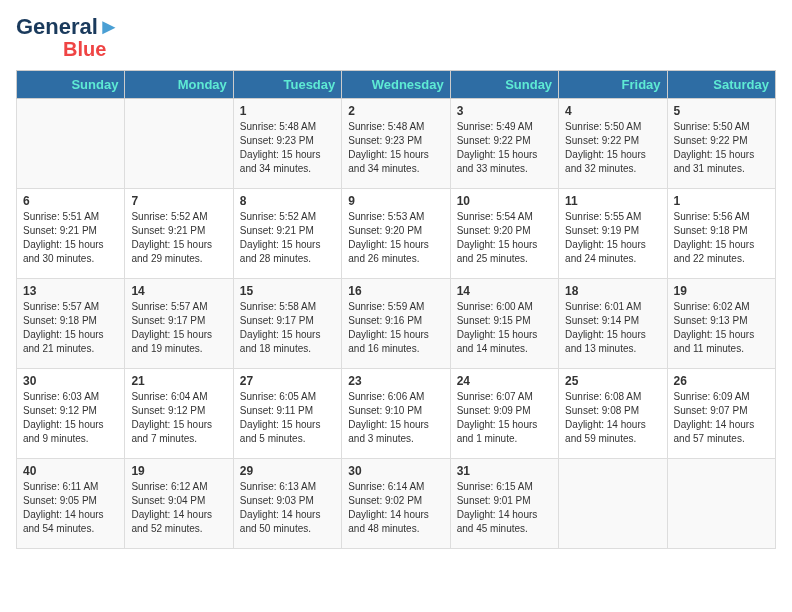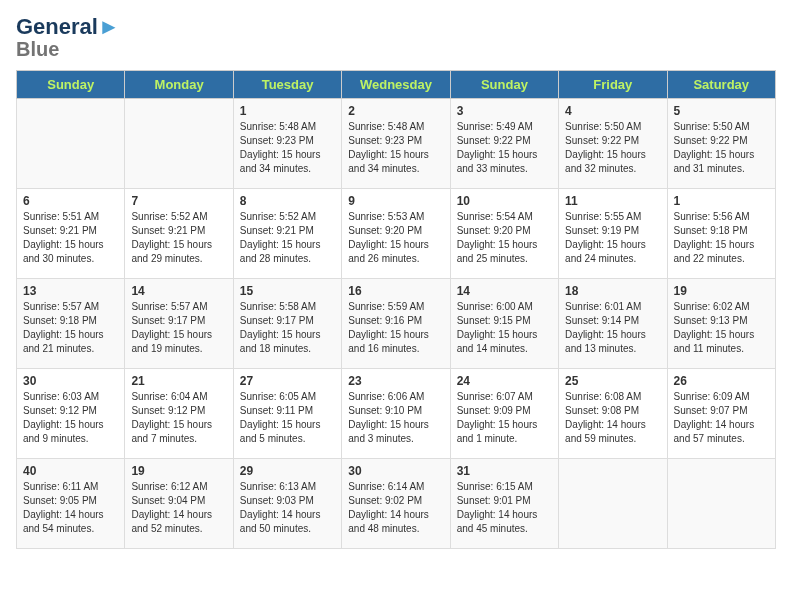--- a/index.html
+++ b/index.html
@@ -41,25 +41,25 @@
     .location {
       font-size: 16px;
       color: #333;
     }
     table {
       width: 100%;
       border-collapse: collapse;
     }
     thead tr th {
       background-color: #2e6da4;
-      color: #bef264;
+      color: #5eead4;
       font-size: 13px;
       font-weight: bold;
-      padding: 6px 0;
-      text-align: center;
+      padding: 6px 6px;
+      text-align: right;
       border: 1px solid #ccc;
     }
     tbody tr td {
       width: calc(100% / 7);
       vertical-align: top;
       padding: 5px 6px;
       border: 1px solid #ddd;
       font-size: 10.5px;
       color: #333;
       height: 90px;
@@ -86,21 +86,21 @@
       background: #f9f9f9;
     }
   </style>
 </head>
 <body>
 
 <div class="header">
   <div class="logo">
     <div class="logo-text">
       <span style="color:#1a3a5c;">General</span><span style="color:#4a9fd4;">►</span><br>
-      <span style="color:#737373; font-size:20px;">Blue</span>
+      <span style="color:#ef4444; font-size:20px;margin-left:47px;">Blue</span>
     </div>
   </div>
   <div class="title-block">
     <div class="month-title"></div>
     <div class="location"></div>
   </div>
 </div>
 
 <table>
   <thead>

